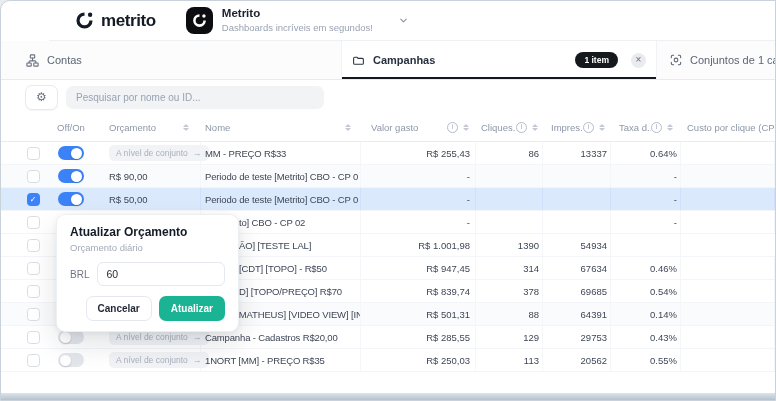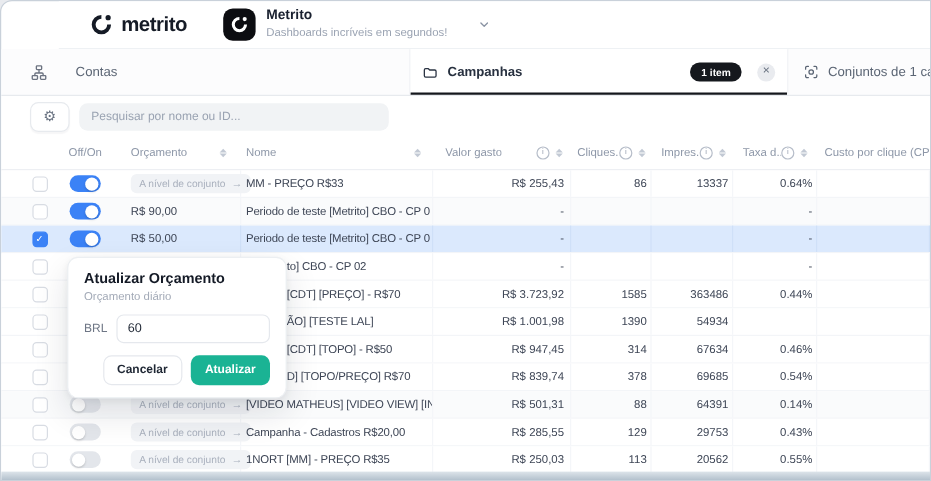--- a/index.html
+++ b/index.html
@@ -12,21 +12,21 @@
   .brand-name{font-size:17px;font-weight:700;color:#151b26;letter-spacing:-0.4px;}
   .ws{display:flex;align-items:center;margin-left:30px;gap:9px;}
   .ws-icon{width:27px;height:27px;background:#0c0d11;border-radius:8px;display:flex;align-items:center;justify-content:center;}
   .ws-texts{display:flex;flex-direction:column;justify-content:center;}
   .ws-title{font-size:11.5px;font-weight:700;color:#1a2130;line-height:1.2;}
   .ws-sub{font-size:9.5px;color:#9aa3b2;line-height:1.2;margin-top:1px;}
   .chev{margin-left:16px;display:flex;align-items:center;}
 
   
   .tabbar{position:relative;height:38px;border-bottom:1px solid #e7eaee;background:#fcfcfd;}
-  .contas{position:absolute;left:24px;top:0;height:100%;display:flex;align-items:center;gap:23px;color:#5b6574;font-size:11px;cursor:pointer;}
+  .contas{position:absolute;left:24px;top:0;height:100%;display:flex;align-items:center;gap:7px;color:#5b6574;font-size:11px;cursor:pointer;}
   .tab-camp{position:absolute;left:340px;top:0;width:316px;height:100%;background:#fff;
             border-left:1px solid #f0f2f5;border-right:1px solid #f0f2f5;box-shadow:inset 0 -2px 0 #14171c;
             display:flex;align-items:center;gap:8px;padding:0 10px;box-sizing:border-box;}
   .tab-camp-label{font-size:11px;color:#27303f;font-weight:600;margin-right:auto;}
   .pill{background:#15181d;color:#fff;font-size:8.5px;font-weight:700;padding:3px 9px;border-radius:999px;}
   .xbtn{width:15px;height:15px;border-radius:50%;background:#e9ebef;color:#646e7d;font-size:10px;line-height:1;
         display:flex;align-items:center;justify-content:center;margin-left:5px;cursor:pointer;}
   .conjuntos{position:absolute;left:668px;top:0;height:100%;display:flex;align-items:center;gap:7px;color:#5b6574;font-size:11px;white-space:nowrap;cursor:pointer;}
 
   
@@ -326,35 +326,20 @@
         <div class="cell num c7">-</div>
         <div class="cell num c8"></div>
       </div>
       <div class="trow grid">
         <div class="cell c0">
           <div class="cb"></div>
         </div>
         <div class="cell c1"></div>
         <div class="cell c2"></div>
         <div class="cell c3">
-          <span class="nm indent">[CDT] [PREÇO] - R$70</span>
-        </div>
-        <div class="cell num c4">R$ 3.723,92</div>
-        <div class="cell num c5">1585</div>
-        <div class="cell num c6">363486</div>
-        <div class="cell num c7">0.44%</div>
-        <div class="cell num c8"></div>
-      </div>
-      <div class="trow grid">
-        <div class="cell c0">
-          <div class="cb"></div>
-        </div>
-        <div class="cell c1"></div>
-        <div class="cell c2"></div>
-        <div class="cell c3">
           <span class="nm indent">ÃO] [TESTE LAL]</span>
         </div>
         <div class="cell num c4">R$ 1.001,98</div>
         <div class="cell num c5">1390</div>
         <div class="cell num c6">54934</div>
         <div class="cell num c8"></div>
       </div>
       <div class="trow grid">
         <div class="cell c0">
           <div class="cb"></div>

